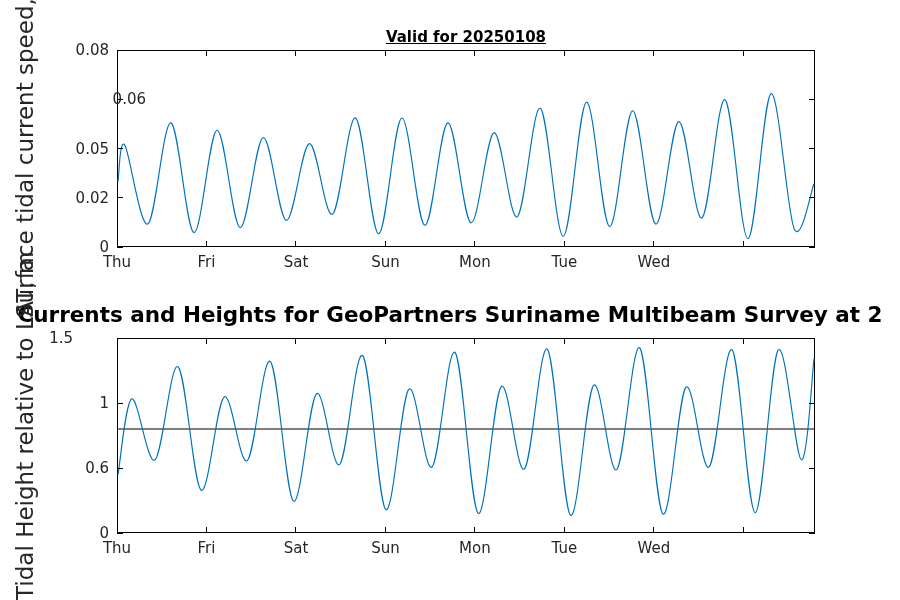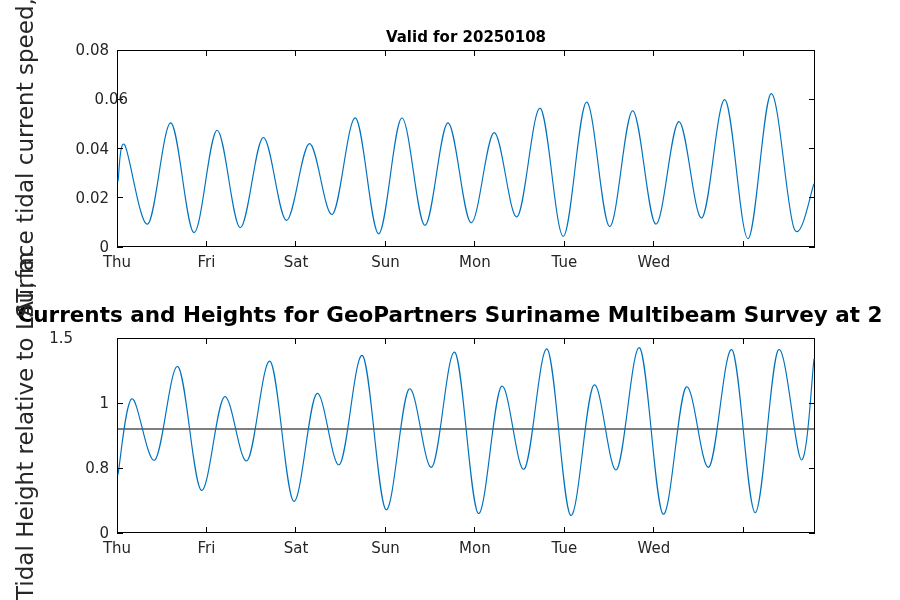--- a/index.html
+++ b/index.html
@@ -85,21 +85,21 @@
     transform-origin: 0 0;
     transform: rotate(-90deg);
     font-family: "DejaVu Sans", sans-serif;
   }
 </style>
 </head>
 <body>
 
 <div class="figure">
 
-  <div class="subtitle" id="subtitle-top" style="left: 466px; top: 28px; transform: translateX(-50%);">Valid for 20250108</div>
+  <div class="subtitle" id="subtitle-top" style="left: 466px; top: 28px; transform: translateX(-50%); text-decoration: underline;">Valid for 20250108</div>
 
   <div class="axes" id="axes-top">
     <svg viewBox="0 0 698 197" preserveAspectRatio="none">
       <path id="path-top" class="dataline" d="M 0.00 131.74 C 1.12 125.59, 1.73 87.62, 6.71 94.81 C 11.69 101.99, 22.15 178.53, 29.87 174.84 C 37.58 171.14, 45.30 71.21, 53.02 72.64 C 60.74 74.08, 68.46 182.23, 76.18 183.46 C 83.89 184.69, 91.61 80.85, 99.33 80.03 C 107.05 79.21, 114.77 177.30, 122.49 178.53 C 130.20 179.76, 137.92 88.65, 145.64 87.42 C 153.36 86.19, 161.08 170.12, 168.80 171.14 C 176.51 172.17, 184.23 94.60, 191.95 93.57 C 199.67 92.55, 207.39 169.30, 215.10 164.99 C 222.82 160.68, 230.54 64.44, 238.26 67.72 C 245.98 71.00, 253.70 184.69, 261.41 184.69 C 269.13 184.69, 276.85 69.16, 284.57 67.72 C 292.29 66.28, 300.01 175.25, 307.72 176.07 C 315.44 176.89, 323.16 73.05, 330.88 72.64 C 338.60 72.23, 346.32 171.96, 354.03 173.61 C 361.75 175.25, 369.47 83.52, 377.19 82.49 C 384.91 81.47, 392.62 171.55, 400.34 167.45 C 408.06 163.35, 415.78 54.59, 423.50 57.87 C 431.22 61.15, 438.93 188.18, 446.65 187.15 C 454.37 186.12, 462.09 53.35, 469.81 51.71 C 477.53 50.07, 485.24 175.86, 492.96 177.30 C 500.68 178.74, 508.40 60.74, 516.12 60.33 C 523.84 59.92, 531.55 172.99, 539.27 174.84 C 546.99 176.68, 554.71 72.44, 562.43 71.41 C 570.15 70.39, 577.86 172.38, 585.58 168.68 C 593.30 164.99, 601.02 45.76, 608.74 49.25 C 616.45 52.74, 624.17 190.64, 631.89 189.61 C 639.61 188.59, 647.33 44.74, 655.05 43.09 C 662.76 41.45, 671.04 164.58, 678.20 179.76 C 685.36 194.95, 694.70 141.80, 698.00 134.21"></path>
     </svg>
   </div>
 
   <div class="axes" id="axes-bottom">
     <svg viewBox="0 0 698 195" preserveAspectRatio="none">
       <line id="refline-bottom" class="refline" x1="0" y1="91" x2="698" y2="91"></line>
@@ -114,22 +114,22 @@
   <div class="axislabel" id="ylabel-bottom" style="left: 12px; top: 600px;">Tidal Height relative to LAT, m</div>
 
   <div id="decor">
       <div class="tick y" style="left: 117px; top: 246.5px;"></div>
       <div class="tick y" style="left: 117px; top: 197.25px;"></div>
       <div class="tick y" style="left: 117px; top: 148px;"></div>
       <div class="tick y" style="left: 117px; top: 98.75px;"></div>
       <div class="tick y" style="left: 117px; top: 49.5px;"></div>
       <div class="ticklabel ylab" style="right: 791px; top: 247px;">0</div>
       <div class="ticklabel ylab" style="right: 791px; top: 197.75px; text-align: center;">0.02</div>
-      <div class="ticklabel ylab" style="right: 791px; top: 148.5px;">0.04</div>
-      <div class="ticklabel ylab" style="right: 772px; top: 99.25px;">0.06</div>
+      <div class="ticklabel ylab" style="right: 791px; top: 148.5px;">0.05</div>
+      <div class="ticklabel ylab" style="right: 754px; top: 99.25px;">0.06</div>
       <div class="ticklabel ylab" style="right: 791px; top: 50px;">0.08</div>
       <div class="tick x" style="left: 116.5px; top: 241px;"></div>
       <div class="tick x" style="left: 116.5px; top: 50px;"></div>
       <div class="ticklabel xlab" style="left: 117px; top: 253px;">Thu</div>
       <div class="tick x" style="left: 205.987px; top: 241px;"></div>
       <div class="tick x" style="left: 205.987px; top: 50px;"></div>
       <div class="ticklabel xlab" style="left: 206.487px; top: 253px;">Fri</div>
       <div class="tick x" style="left: 295.474px; top: 241px;"></div>
       <div class="tick x" style="left: 295.474px; top: 50px;"></div>
       <div class="ticklabel xlab" style="left: 295.974px; top: 253px;">Sat</div>
@@ -154,21 +154,21 @@
       <div class="tick y" style="left: 809px; top: 49.5px;"></div>
       <div class="tick y" style="left: 117px; top: 532.5px;"></div>
       <div class="tick y" style="left: 809px; top: 532.5px;"></div>
       <div class="tick y" style="left: 117px; top: 467.5px;"></div>
       <div class="tick y" style="left: 809px; top: 467.5px;"></div>
       <div class="tick y" style="left: 117px; top: 402.5px;"></div>
       <div class="tick y" style="left: 809px; top: 402.5px;"></div>
       <div class="tick y" style="left: 117px; top: 337.5px;"></div>
       <div class="tick y" style="left: 809px; top: 337.5px;"></div>
       <div class="ticklabel ylab" style="right: 791px; top: 533px;">0</div>
-      <div class="ticklabel ylab" style="right: 791px; top: 468px;">0.8</div>
+      <div class="ticklabel ylab" style="right: 791px; top: 468px;">0.6</div>
       <div class="ticklabel ylab" style="right: 791px; top: 403px;">1</div>
       <div class="ticklabel ylab" style="right: 827px; top: 338px;">1.5</div>
       <div class="tick xb" style="left: 116.5px; top: 527px;"></div>
       <div class="tick xb" style="left: 116.5px; top: 338px;"></div>
       <div class="ticklabel xlab" style="left: 117px; top: 539px;">Thu</div>
       <div class="tick xb" style="left: 205.987px; top: 527px;"></div>
       <div class="tick xb" style="left: 205.987px; top: 338px;"></div>
       <div class="ticklabel xlab" style="left: 206.487px; top: 539px;">Fri</div>
       <div class="tick xb" style="left: 295.474px; top: 527px;"></div>
       <div class="tick xb" style="left: 295.474px; top: 338px;"></div>

